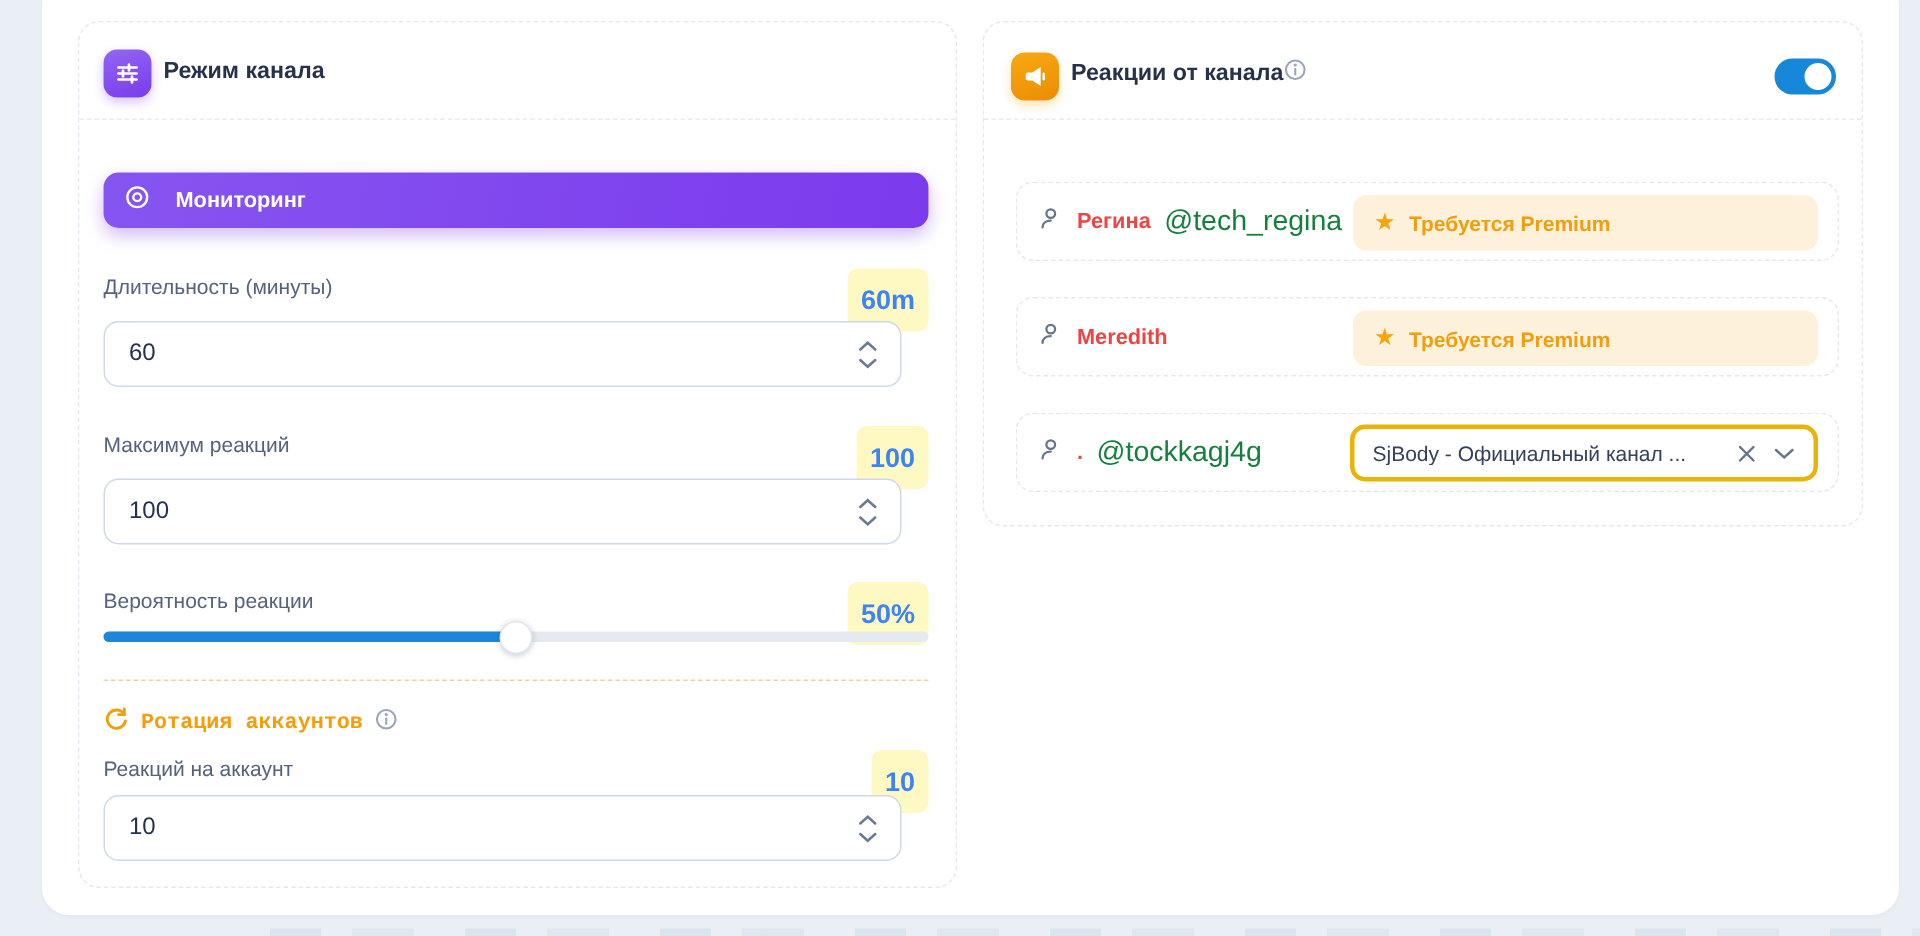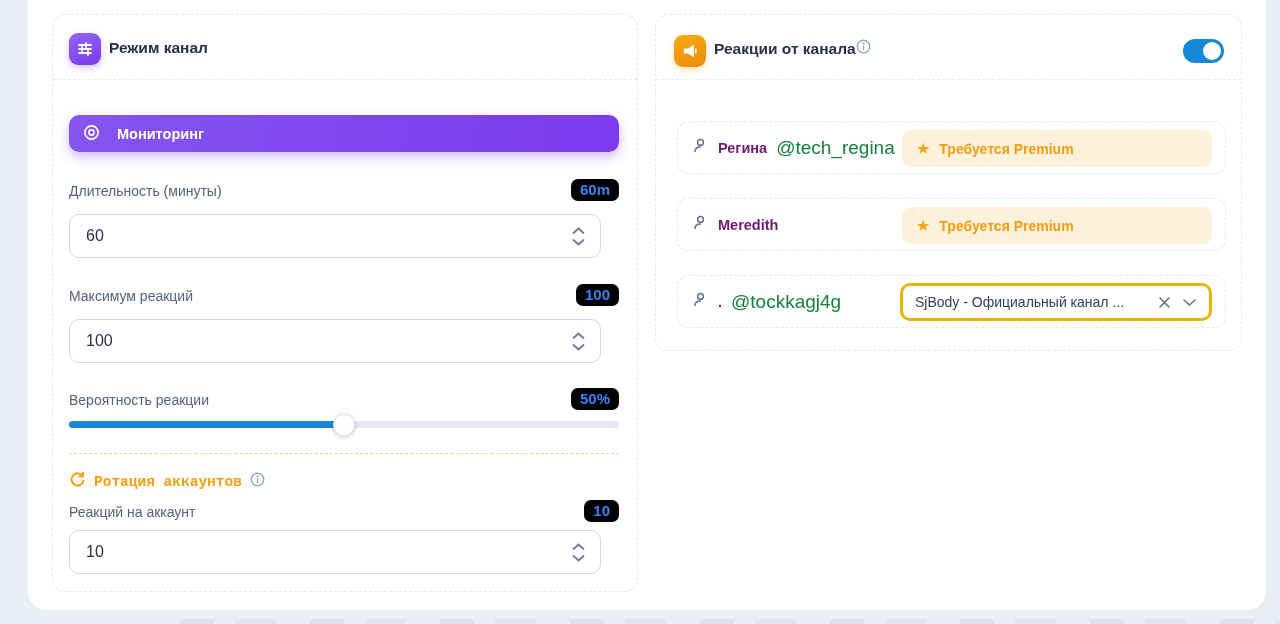--- a/index.html
+++ b/index.html
@@ -44,22 +44,22 @@
     background:linear-gradient(100deg,#8655f0 0%,#7c3aed 100%);
     color:#fff; font-weight:700;
     box-shadow:0 5px 12px rgba(124,58,237,.35);
   }
   .tab.idle { background:#fff; border:1px solid #dde4ee; color:#33415c; font-weight:500; }
 
   .field-label {
     position:absolute; left:16px; font-size:14px; color:#54627c;
   }
   .badge {
-    position:absolute; right:18px; background:#000000; color:#3c83f6;
-    font-size:15px; font-weight:700; border-radius:7px; padding:3px 9px; line-height:16px;
+    position:absolute; right:18px; background:#fef9c3; color:#3c83f6;
+    font-size:18px; font-weight:700; border-radius:7px; padding:13px 9px; line-height:16px;
   }
   .num-input {
     position:absolute; left:16px; right:36px; height:44px;
     border:1px solid #cfd8e6; border-radius:10px; background:#fff;
   }
   .num-input input {
     width:100%; height:100%; border:none; outline:none; background:transparent;
     font-family:"Liberation Sans",sans-serif; font-size:16px; color:#24324b; padding:0 48px 0 16px;
   }
   .stepper {
@@ -81,21 +81,21 @@
   .orange-divider { position:absolute; left:16px; right:18px; border-top:1.5px dashed #f2cf9a; }
   .rotation-header { position:absolute; left:16px; display:flex; align-items:center; gap:8px; }
   .rotation-title { font-size:14.5px; font-weight:700; color:#f59d0b;font-family:Liberation Mono, monospace; }
 
   
   .acct-row {
     position:absolute; left:21px; width:549px; height:53px;
     border:1.5px dashed #e3e8ef; border-radius:12px; background:#fff;
   }
   .acct-left { position:absolute; left:14px; top:0; height:100%; display:flex; align-items:center; gap:9px; }
-  .acct-name { font-size:14.5px; font-weight:600; color:#701a75; }
+  .acct-name { font-size:14.5px; font-weight:600; color:#ef4444; }
   .acct-handle { font-size:19px; color:#15803d; }
   .premium-pill {
     position:absolute; right:13px; top:8px; width:310px; height:37px;
     background:#fdf1dc; border-radius:9px; display:flex; align-items:center; gap:9px; padding:0 14px;
   }
   .premium-text { font-size:14px; font-weight:600; color:#f09d0e; }
   .star { color:#f5a40b; font-size:16px; line-height:1; }
   .chan-select {
     position:absolute; right:13px; top:7px; width:312px; height:38px;
     background:#fff; border:3px solid #eab308; border-radius:10px;
@@ -133,21 +133,21 @@
     <div class="hdr-icon purple">
       <svg width="18" height="18" viewBox="0 0 18 18" fill="none" stroke="#fff" stroke-width="1.8" stroke-linecap="round">
         <line x1="3" y1="5" x2="15" y2="5"></line>
           <line x1="10" y1="3" x2="10" y2="7"></line>
         <line x1="3" y1="9" x2="15" y2="9"></line>
           <line x1="6" y1="7" x2="6" y2="11"></line>
         <line x1="3" y1="13" x2="15" y2="13"></line>
           <line x1="12" y1="11" x2="12" y2="15"></line>
       </svg>
     </div>
-    <div class="hdr-title">Режим канал</div>
+    <div class="hdr-title">Режим канала</div>
     <div class="hdr-divider"></div>
   </div>
 
   <div class="tabs">
     <div class="tab active">
       <span>
         <svg width="17" height="17" viewBox="0 0 17 17" fill="none" stroke="#fff" stroke-width="1.6">
           <circle cx="8.5" cy="8.5" r="6.6"></circle>
             <circle cx="8.5" cy="8.5" r="2.6"></circle>
         </svg>

